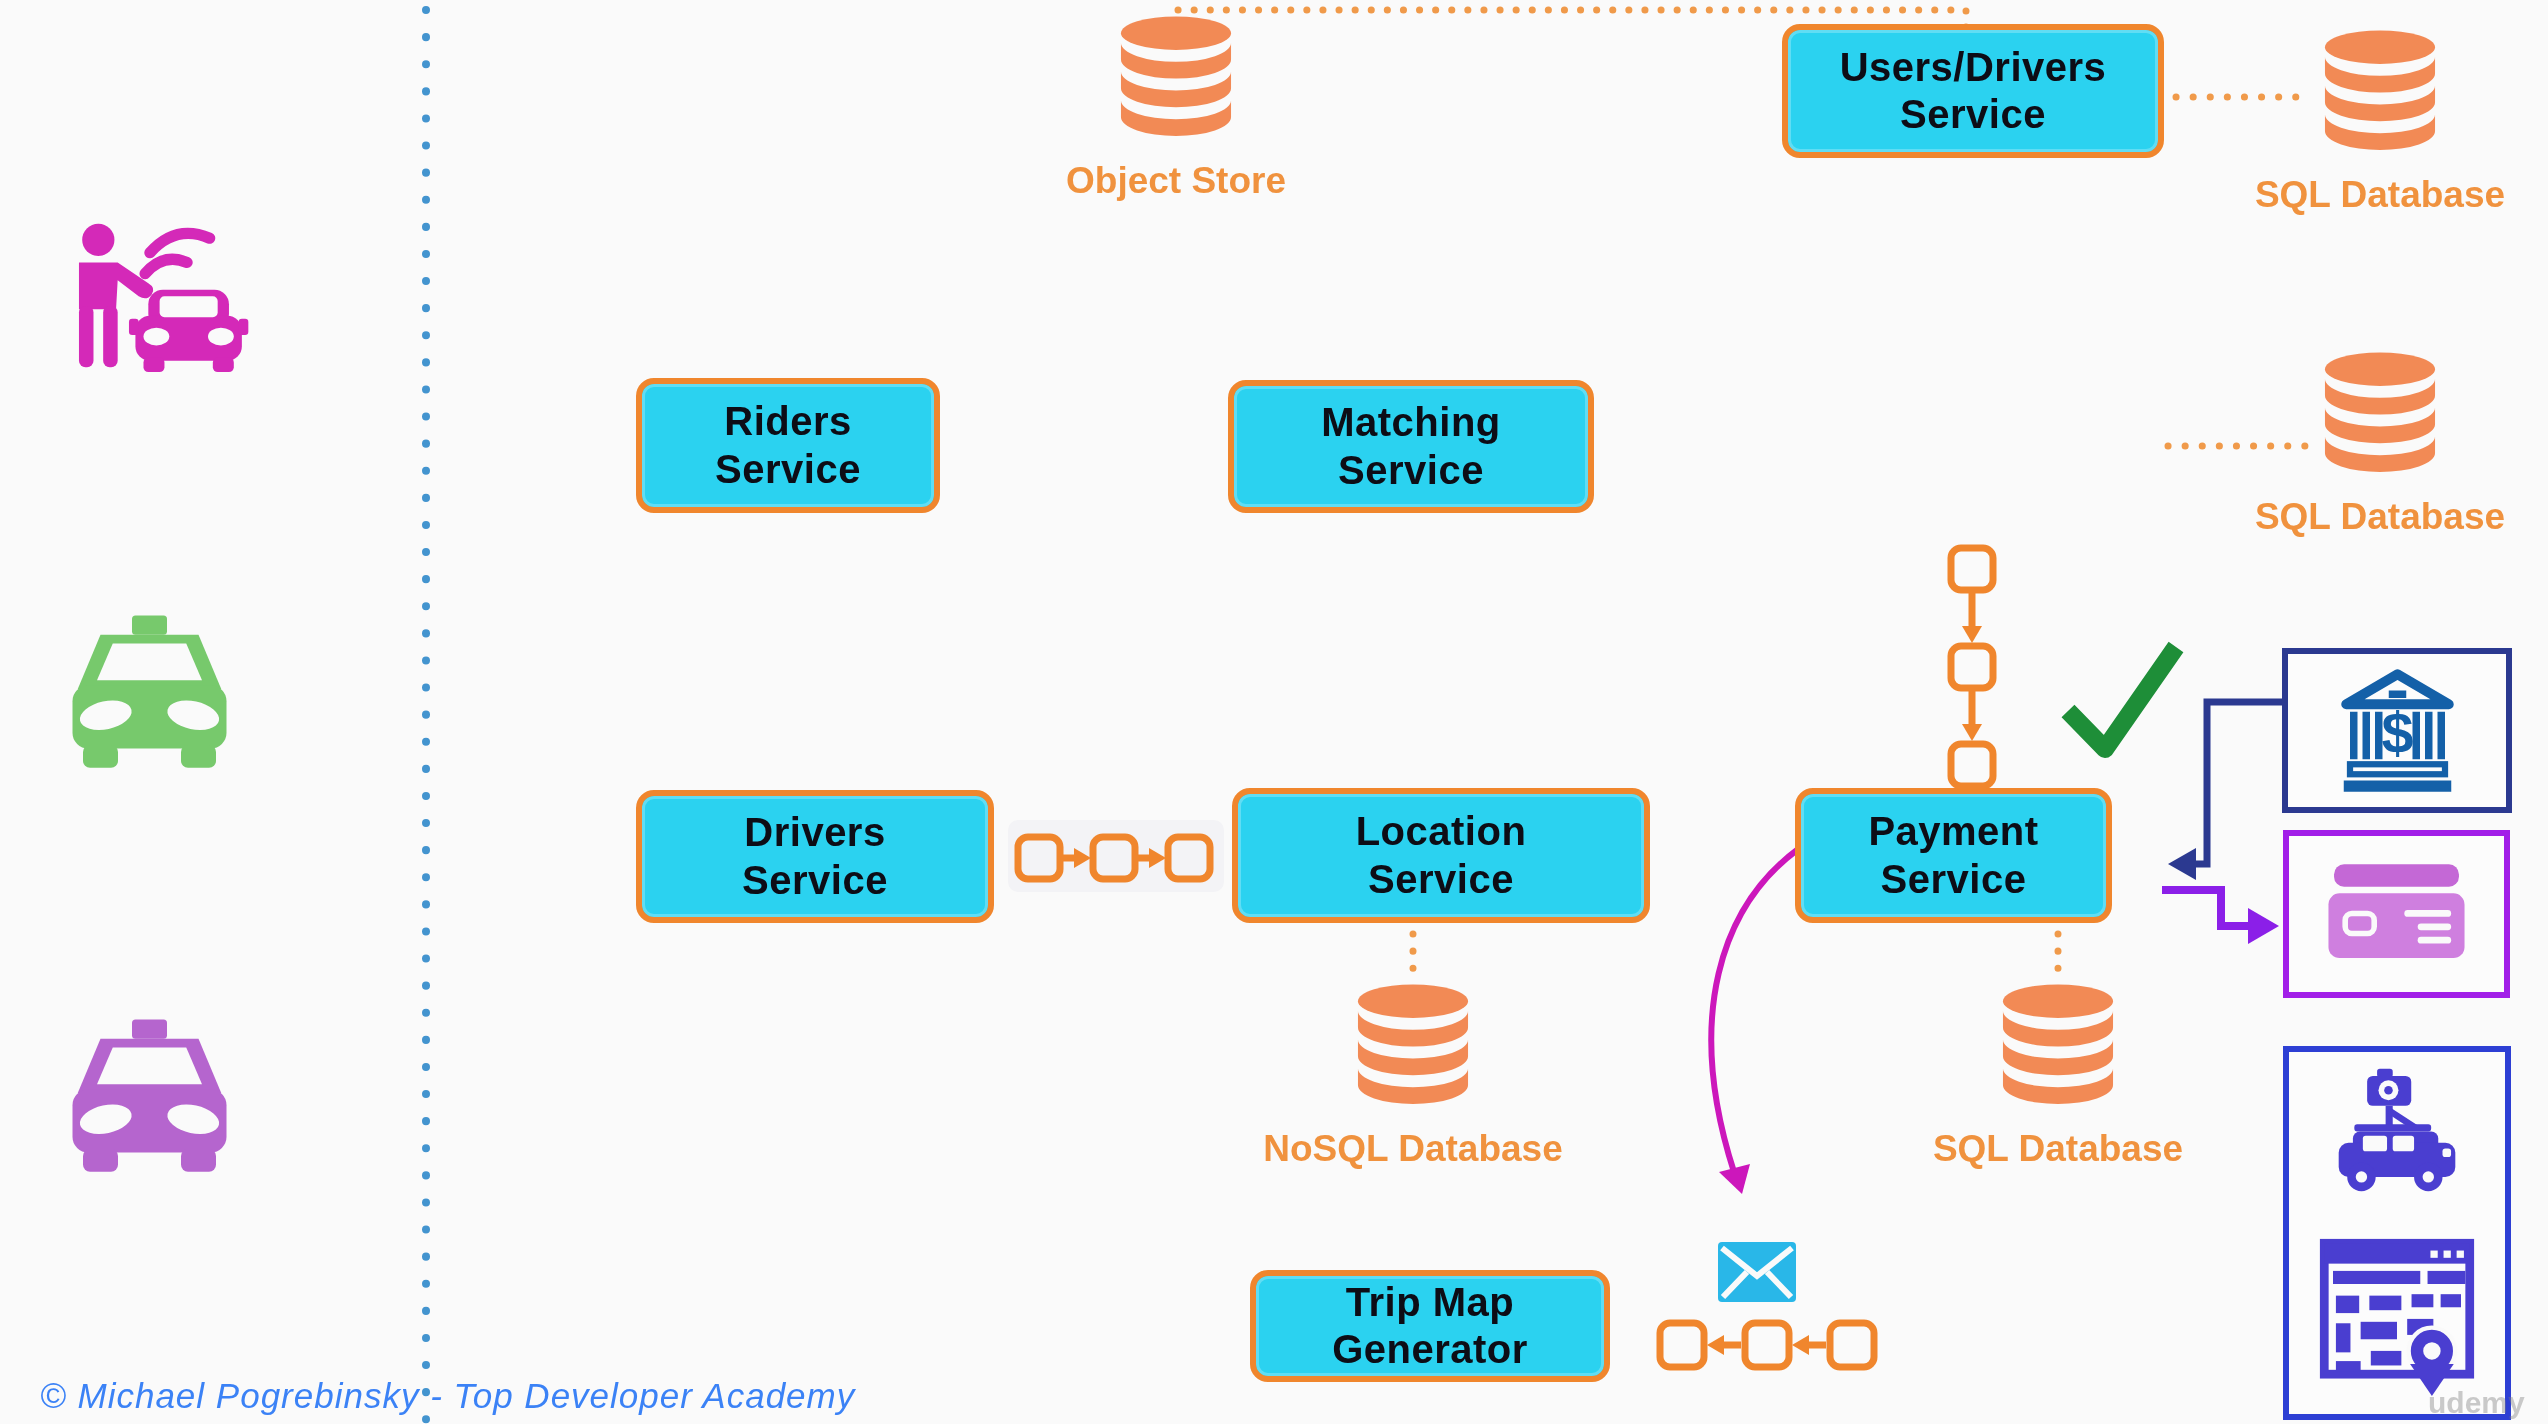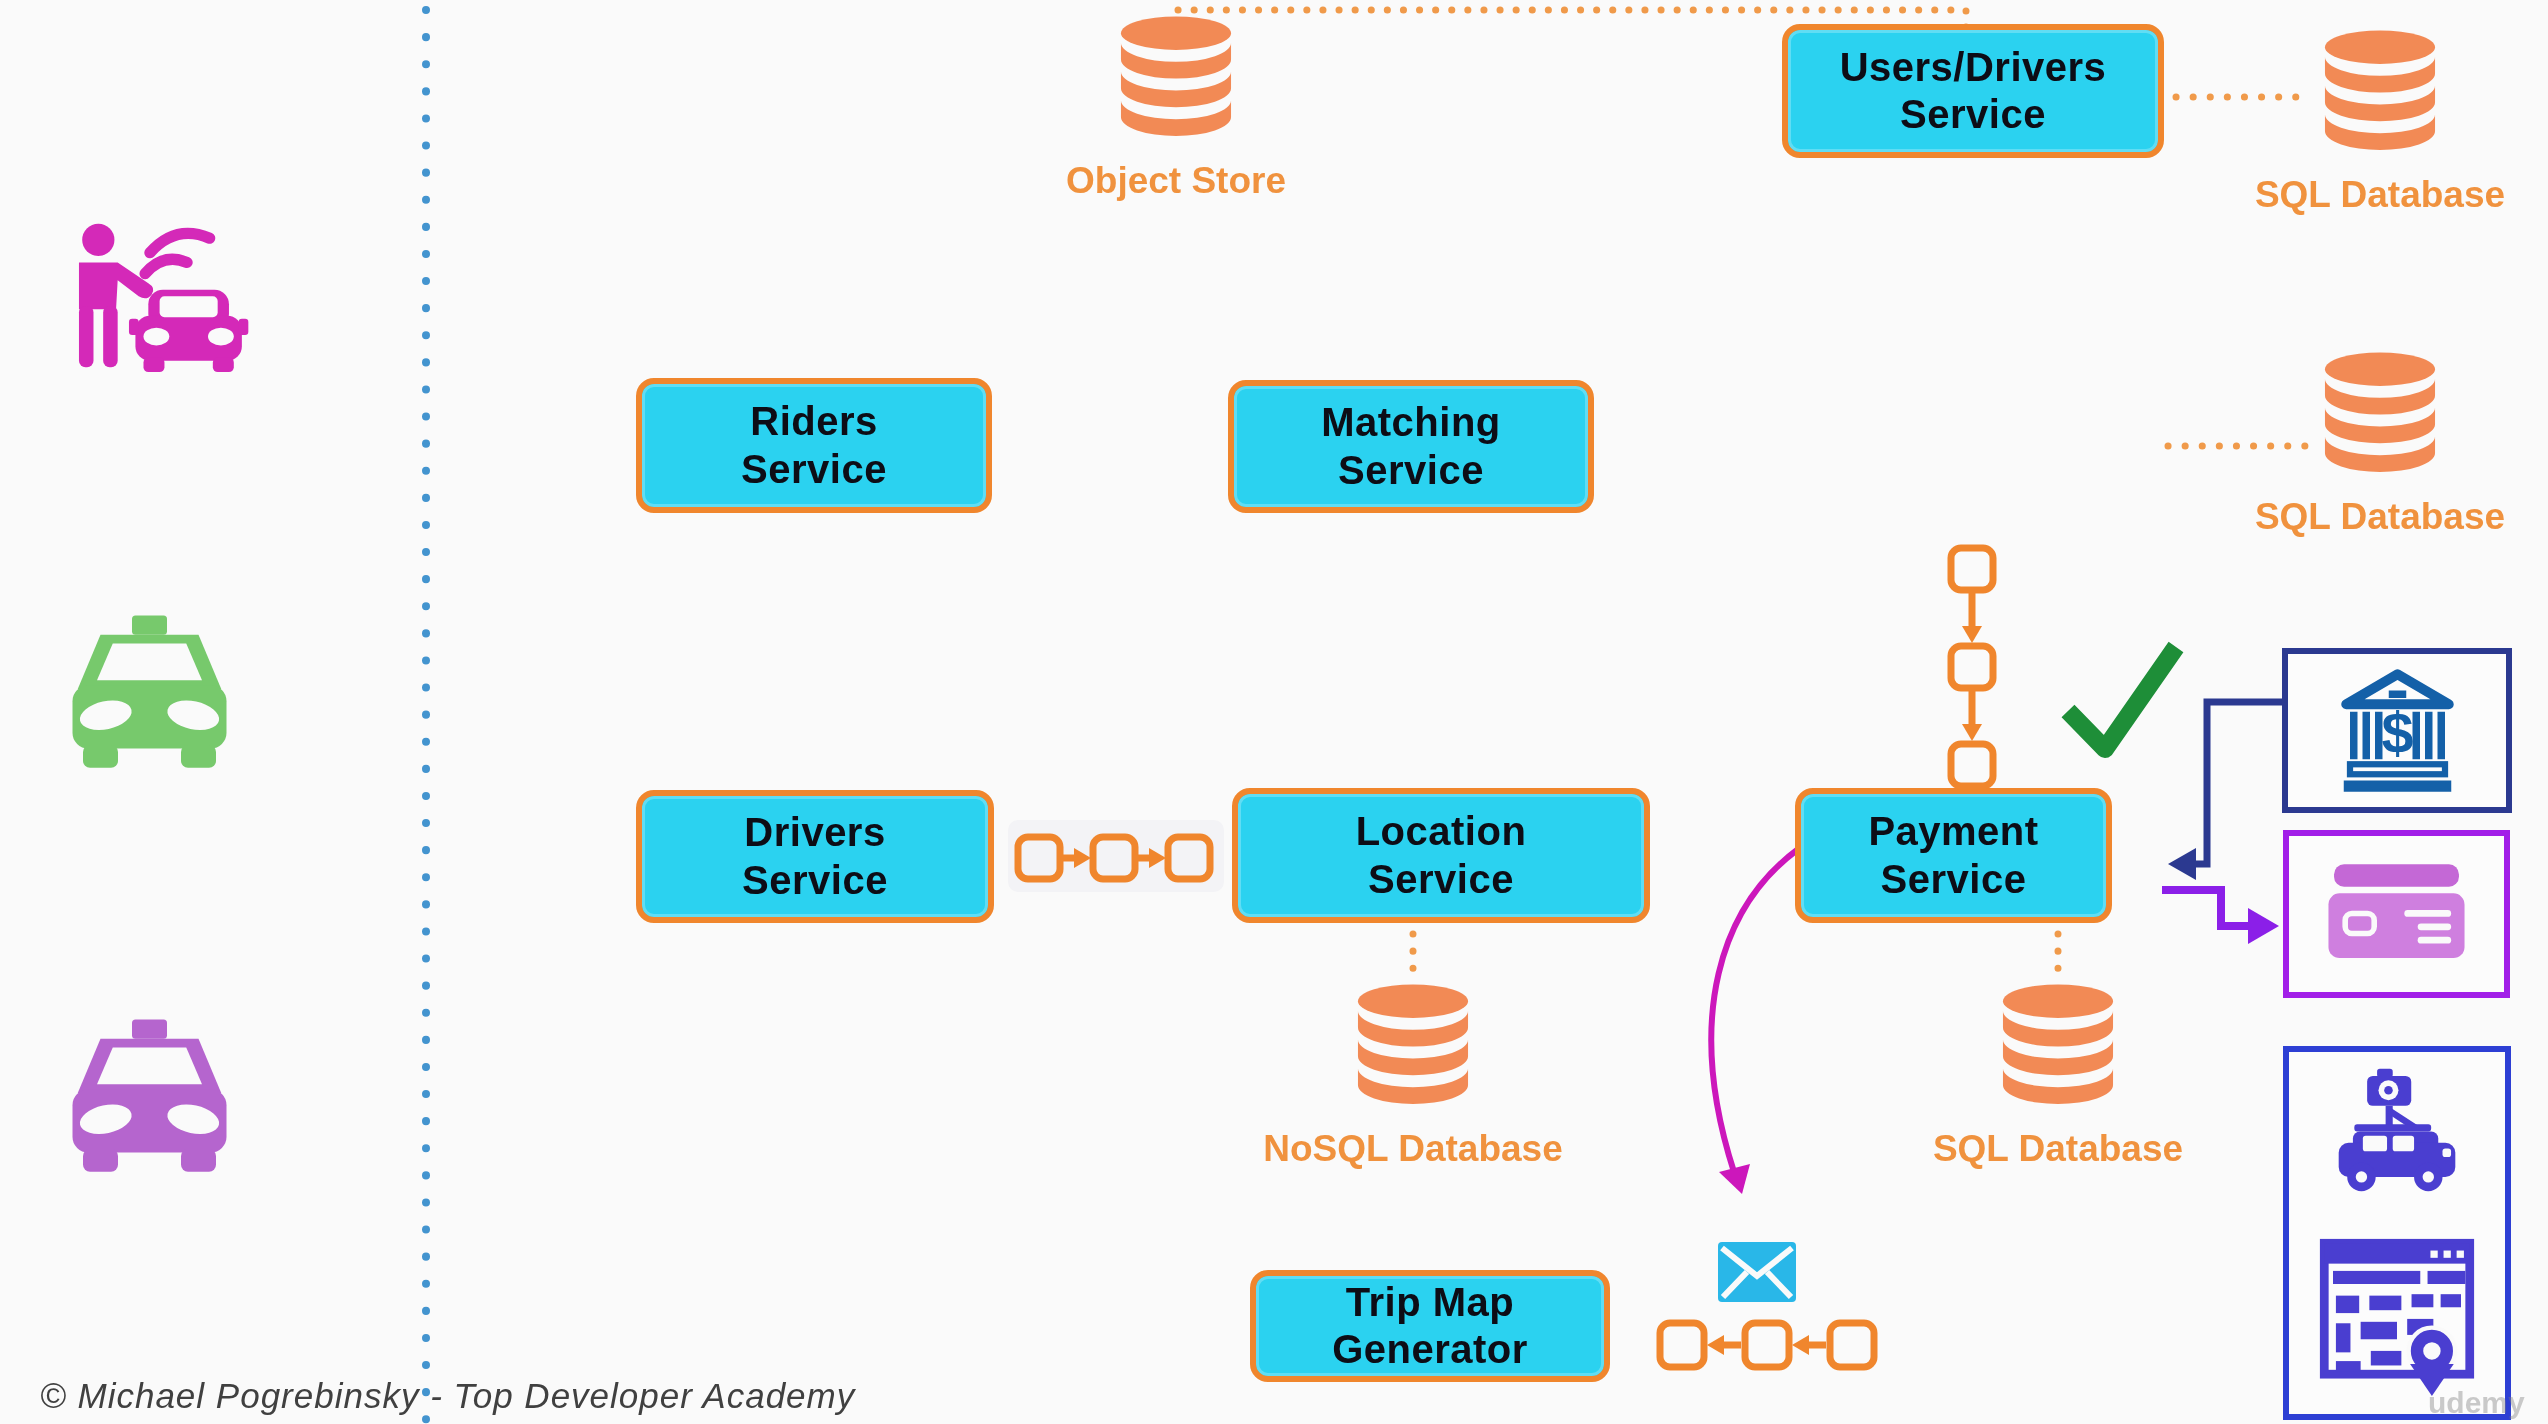--- a/index.html
+++ b/index.html
@@ -29,21 +29,21 @@
     margin-top:8px;font-weight:bold;font-size:37px;color:#f0923e;
     text-align:center;white-space:nowrap;
   }
   
   .iconbox{position:absolute;z-index:2;box-sizing:border-box;display:flex;flex-direction:column;align-items:center;justify-content:center;background:#fcfcfc;}
   .bank-box{border:6px solid #2b3990;}
   .card-box{border:6px solid #a21fe8;}
   .map-box{border:6px solid #2d3fd4;gap:38px;}
   .footer-copyright{
     position:absolute;z-index:3;left:40px;top:1376px;
-    font-style:italic;font-size:35px;color:#404040;letter-spacing:1px;
+    font-style:italic;font-size:35px;color:#3b82f6;letter-spacing:1px;
   }
   .watermark{
     position:absolute;z-index:3;left:2428px;top:1386px;
     font-size:30px;color:rgba(125,125,125,0.40);font-weight:bold;
   }
   .queue-bg{position:absolute;z-index:1;background:#f3f3f6;border-radius:10px;}
 </style>
 </head>
 <body>
 
@@ -128,21 +128,21 @@
       <path d="M29 18 h42 l9 21 H20 Z" fill="#fafafa"></path>
       <ellipse cx="25" cy="59" rx="15" ry="8" fill="#fafafa" transform="rotate(-12 25 59)"></ellipse>
       <ellipse cx="75" cy="59" rx="15" ry="8" fill="#fafafa" transform="rotate(12 75 59)"></ellipse>
     </svg>
   </div>
 
   <div class="svc" style="left:1782px;top:24px;width:382px;height:134px">
     <span class="svc-label">Users/Drivers
 Service</span>
   </div>
-  <div class="svc" style="left:636px;top:378px;width:356px;height:135px">
+  <div class="svc" style="left:636px;top:378px;width:304px;height:135px">
     <span class="svc-label">Riders
 Service</span>
   </div>
   <div class="svc" style="left:1228px;top:380px;width:366px;height:133px">
     <span class="svc-label">Matching
 Service</span>
   </div>
   <div class="svc" style="left:636px;top:790px;width:358px;height:133px">
     <span class="svc-label">Drivers
 Service</span>

